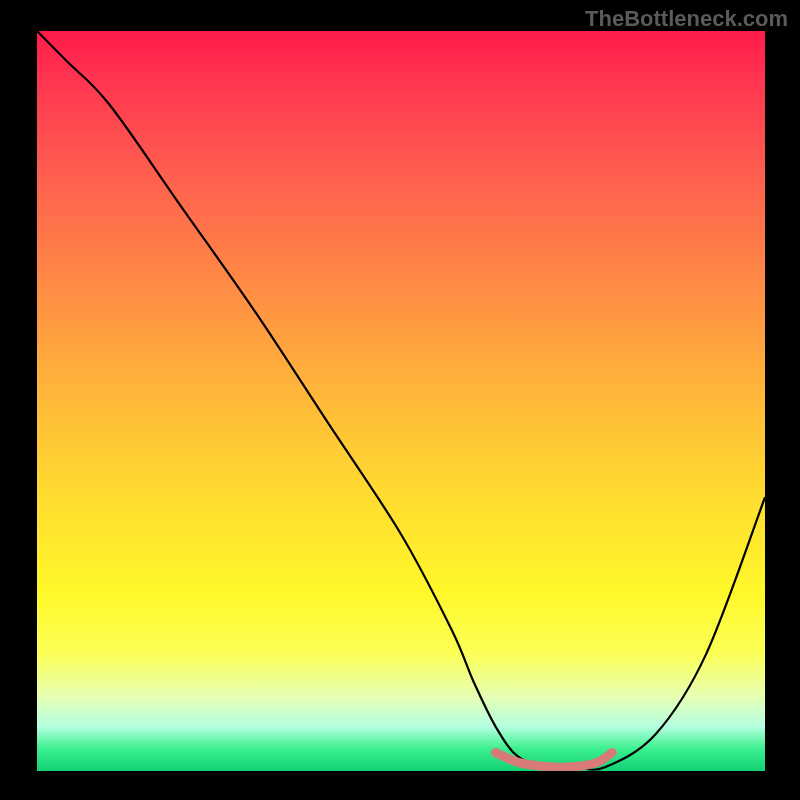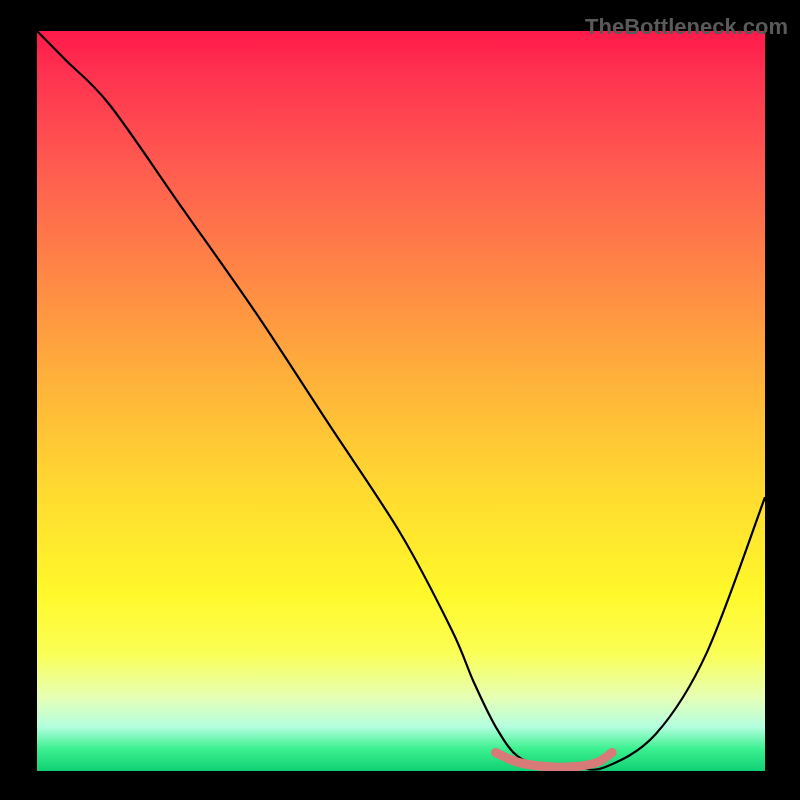--- a/index.html
+++ b/index.html
@@ -6,21 +6,21 @@
   body {
     width: 800px;
     height: 800px;
     background: #000;
     position: relative;
     font-family: Arial, sans-serif;
     overflow: hidden;
   }
   .watermark {
     position: absolute;
-    top: 14px;
+    top: 6px;
     right: 12px;
     color: #5a5a5a;
     font-size: 22px;
     font-weight: 600;
     z-index: 10;
   }
   .plot-area {
     position: absolute;
     left: 37px;
     top: 31px;

